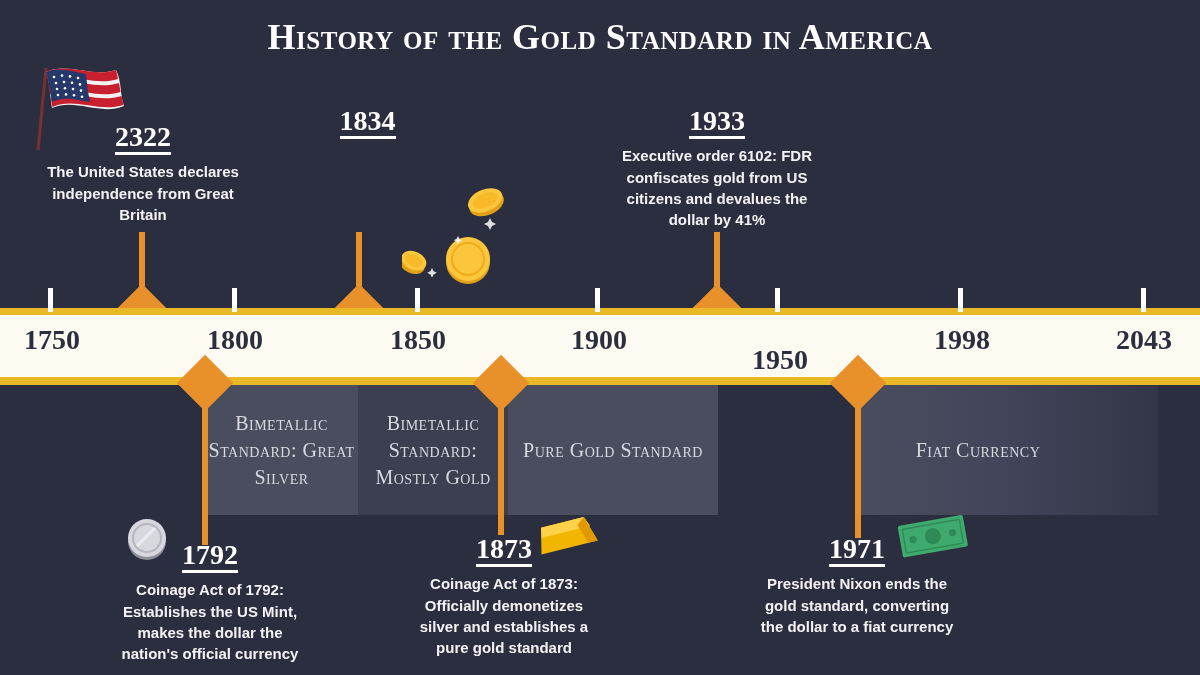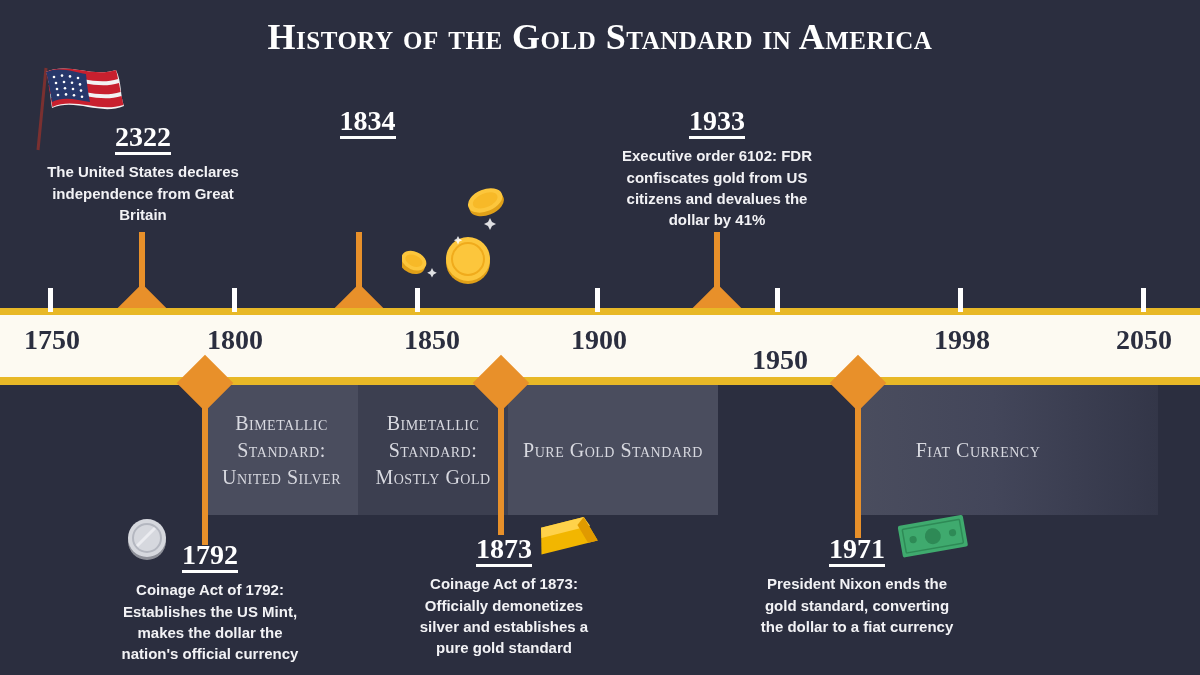--- a/index.html
+++ b/index.html
@@ -159,28 +159,28 @@
   <div class="tick" style="left:48px;"></div>
   <div class="tick" style="left:232px;"></div>
   <div class="tick" style="left:415px;"></div>
   <div class="tick" style="left:595px;"></div>
   <div class="tick" style="left:775px;"></div>
   <div class="tick" style="left:958px;"></div>
   <div class="tick" style="left:1141px;"></div>
 
   <div class="year-label" style="left:52px;">1750</div>
   <div class="year-label" style="left:235px;">1800</div>
-  <div class="year-label" style="left:418px;margin-left:14px;">1850</div>
+  <div class="year-label" style="left:418px;">1850</div>
   <div class="year-label" style="left:599px;">1900</div>
   <div class="year-label" style="left:780px;margin-top:20px;">1950</div>
   <div class="year-label" style="left:962px;">1998</div>
-  <div class="year-label" style="left:1144px;">2050</div>
+  <div class="year-label" style="left:1144px;">2043</div>
 
   <div class="era" style="left:205px;width:153px;background:#4a4d5e;">
-    <div class="era-label">Bimetallic Standard: United Silver</div>
+    <div class="era-label">Bimetallic Standard: Great Silver</div>
   </div>
   <div class="era" style="left:358px;width:150px;background:#3c3f50;">
     <div class="era-label">Bimetallic Standard: Mostly Gold</div>
   </div>
   <div class="era" style="left:508px;width:210px;background:#4a4d5e;">
     <div class="era-label">Pure Gold Standard</div>
   </div>
   <div class="era" style="left:858px;width:300px;background:linear-gradient(90deg,#4a4d5e 0%,#43465a 45%,#333648 100%);">
     <div class="era-label" style="margin-right:60px;">Fiat Currency</div>
   </div>

